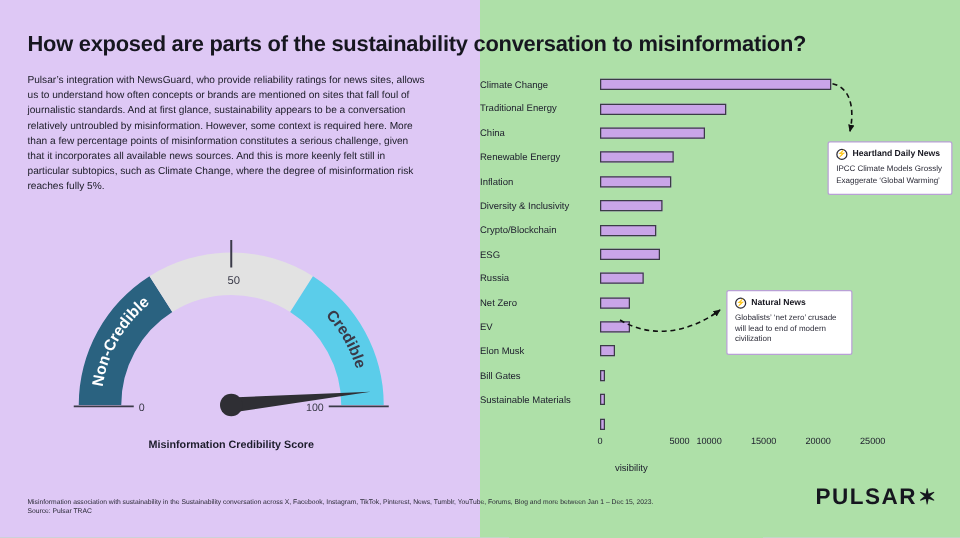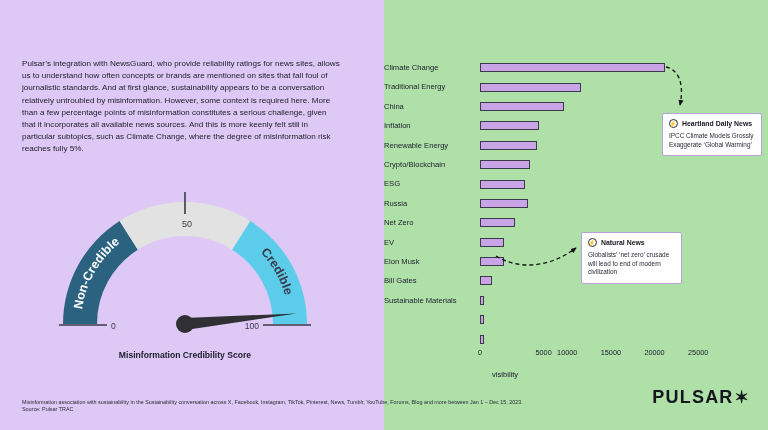--- a/index.html
+++ b/index.html
@@ -89,20 +89,21 @@
   .logo-star { font-size:17px; margin-left:1px; }
 </style>
 </head>
 <body>
 
 <div id="root">
 
   <div class="panel-left"></div>
   <div class="panel-right"></div>
 
+  <div class="headline">How exposed are parts of the sustainability conversation to misinformation?</div>
   <div class="blurb">Pulsar’s integration with NewsGuard, who provide reliability ratings for news sites, allows us to understand how often concepts or brands are mentioned on sites that fall foul of journalistic standards. And at first glance, sustainability appears to be a conversation relatively untroubled by misinformation. However, some context is required here. More than a few percentage points of misinformation constitutes a serious challenge, given that it incorporates all available news sources. And this is more keenly felt still in particular subtopics, such as Climate Change, where the degree of misinformation risk reaches fully 5%.</div>
 
   <div class="gauge-wrap">
     <svg id="gauge-svg" width="330" height="180" viewBox="0 0 330 180">
         <path d="M43,151.99999999999997 A122,122 0 0 1 99.62913101256244,48.99199308875414 L117.84724204184832,77.69914255582266 A88,88 0 0 0 77,152 Z" fill="#2A6280"></path>
         <path d="M99.62913101256244,48.99199308875414 A122,122 0 0 1 230.37086898743763,48.991993088754185 L212.15275795815174,77.69914255582269 A88,88 0 0 0 117.84724204184832,77.69914255582266 Z" fill="#E2E2E2"></path>
         <path d="M230.37086898743763,48.991993088754185 A122,122 0 0 1 287,152 L253,152 A88,88 0 0 0 212.15275795815174,77.69914255582269 Z" fill="#5BCDEA"></path>
         <path id="arc-gauge-band-label-non-credible" d="M61.82007106329431,138.96534370931232 A104,104 0 0 1 101.25766642009046,69.82387871292819" fill="none"></path>
         <text font-size="12.5" font-weight="700" fill="#ffffff" font-family="&quot;Liberation Sans&quot;, sans-serif"><textPath href="#arc-gauge-band-label-non-credible" startOffset="50%" text-anchor="middle">Non-Credible</textPath></text>
         <path id="arc-gauge-band-label-credible" d="M228.74233357990954,69.82387871292819 A104,104 0 0 1 268.17992893670566,138.96534370931235" fill="none"></path>
@@ -117,22 +118,23 @@
         <circle cx="165" cy="152" r="9" fill="#2f2f34"></circle>
       </svg>
     <div class="gauge-caption">Misinformation Credibility Score</div>
   </div>
 
   <div class="chart">
     <div class="ylabels" id="ylabels">
         <div class="ylabel">Climate Change</div>
         <div class="ylabel">Traditional Energy</div>
         <div class="ylabel">China</div>
+        <div class="ylabel">Renewable Energy</div>
         <div class="ylabel">Inflation</div>
-        <div class="ylabel">Renewable Energy</div>
+        <div class="ylabel">Diversity &amp; Inclusivity</div>
         <div class="ylabel">Crypto/Blockchain</div>
         <div class="ylabel">ESG</div>
         <div class="ylabel">Russia</div>
         <div class="ylabel">Net Zero</div>
         <div class="ylabel">EV</div>
         <div class="ylabel">Elon Musk</div>
         <div class="ylabel">Bill Gates</div>
         <div class="ylabel">Sustainable Materials</div>
       </div>
     <div class="plot" id="plot">

